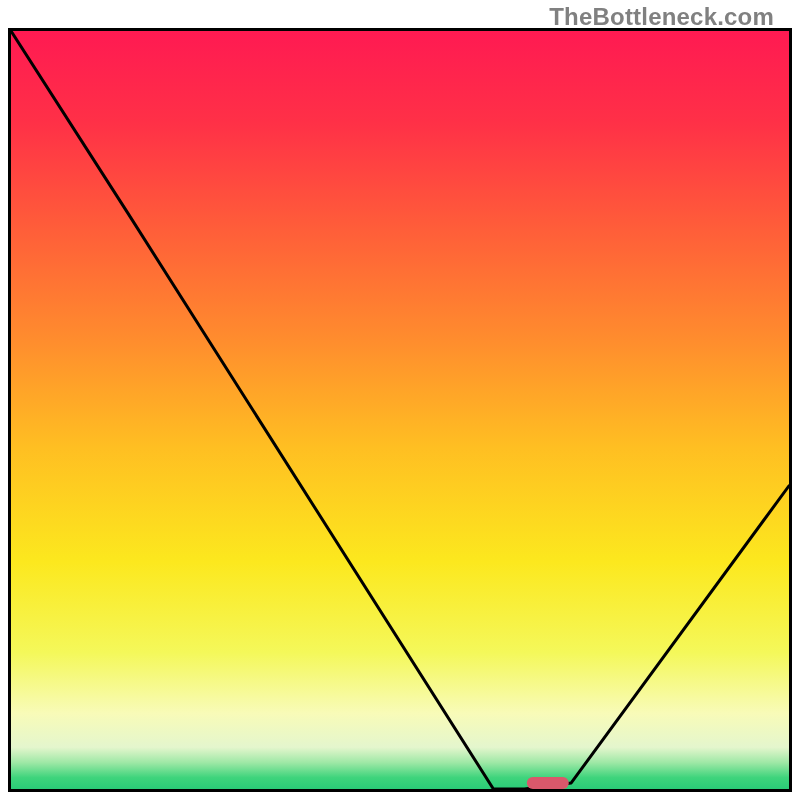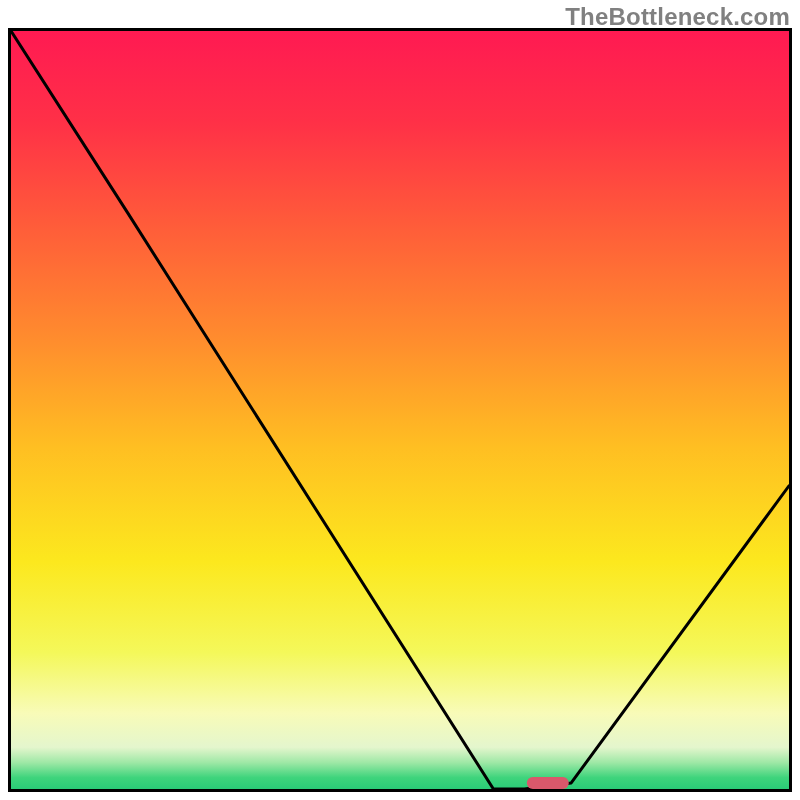--- a/index.html
+++ b/index.html
@@ -15,21 +15,21 @@
     left: 8px;
     top: 28px;
     width: 784px;
     height: 764px;
     border: 3px solid #000000;
     box-sizing: border-box;
   }
   .watermark {
     position: absolute;
     top: 3px;
-    right: 10px;
+    right: 26px;
     font-family: Arial, Helvetica, sans-serif;
     font-size: 24px;
     font-weight: bold;
     color: #808080;
     letter-spacing: 0.2px;
   }
   .plot-svg {
     position: absolute;
     left: 0;
     top: 0;

